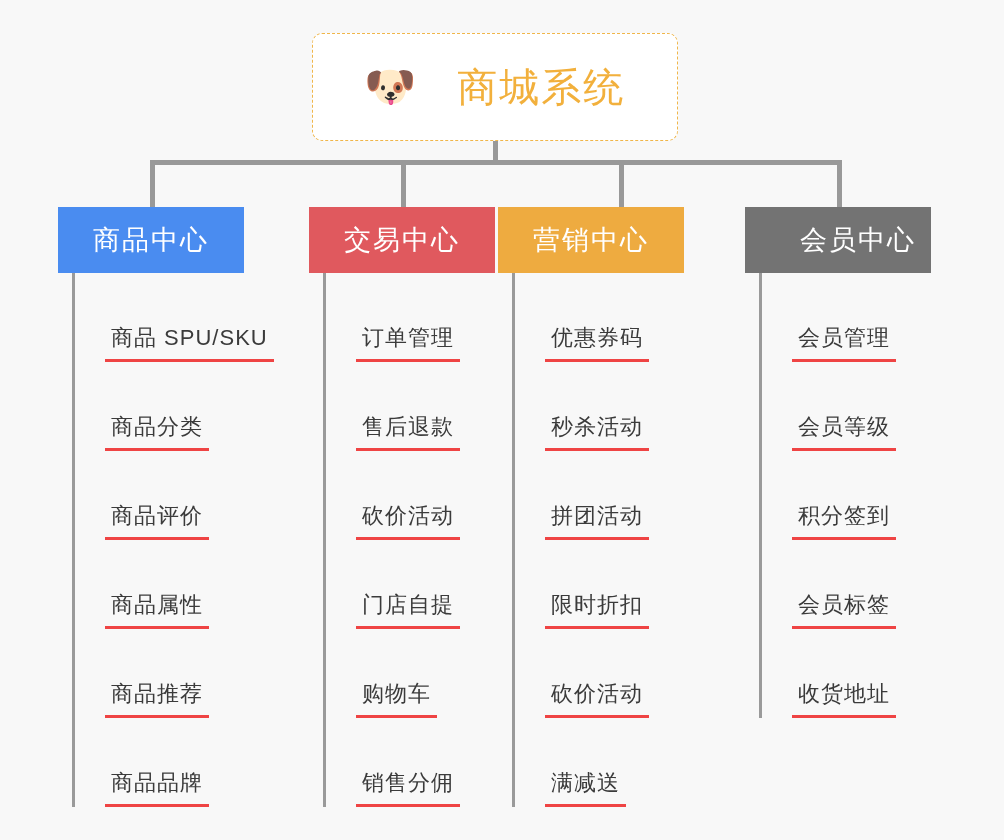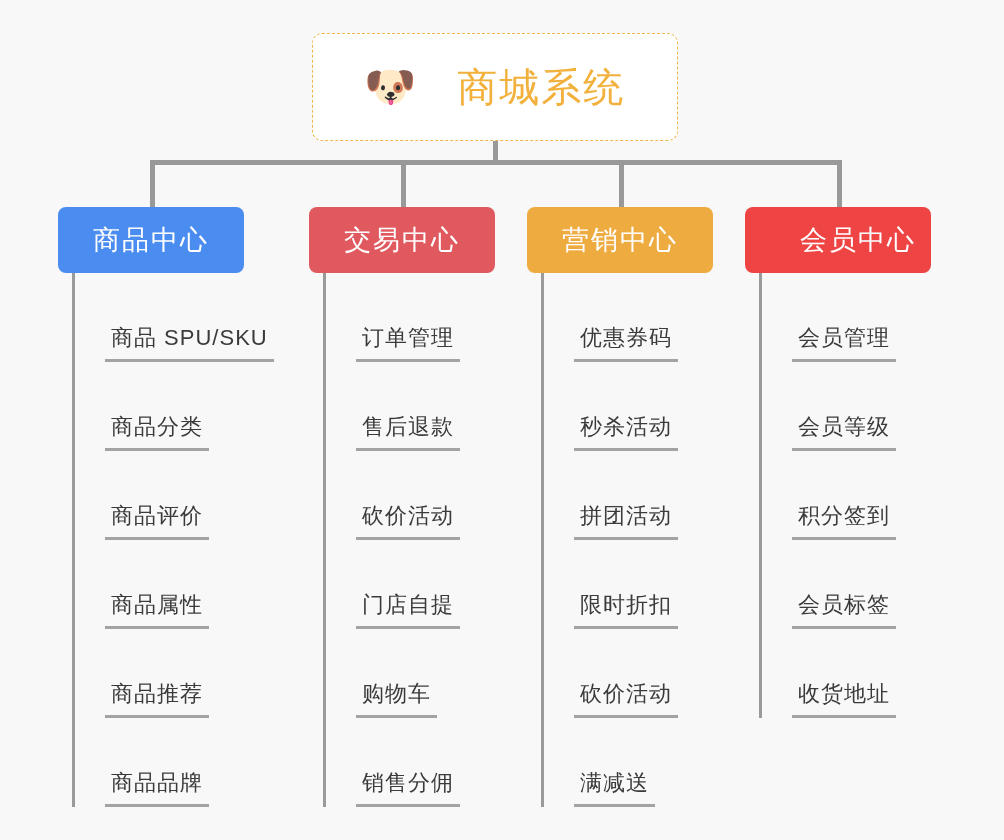--- a/index.html
+++ b/index.html
@@ -71,21 +71,21 @@
   }
 
   
   .column {
     position: absolute;
     top: 207px;
     width: 186px;
   }
   .col-header {
     height: 66px;
-    border-radius: 8px;
+    border-radius: 0;
     display: flex;
     align-items: center;
     justify-content: center;
     color: #ffffff;
     font-size: 27px;
     letter-spacing: 2px;
     box-sizing: border-box;
   }
 
   
@@ -103,21 +103,21 @@
     align-items: flex-end;
     justify-content: flex-start;
   }
   .leaf-label {
     display: inline-block;
     margin-left: 30px;
     padding: 0 6px 6px 6px;
     font-size: 22px;
     color: #3b3b3b;
     white-space: nowrap;
-    border-bottom: 3px solid #a3a3a3;
+    border-bottom: 3px solid #ef4444;
     letter-spacing: 1px;
   }
 </style>
 </head>
 <body style="background: rgb(248, 248, 248);">
 
 <div id="canvas">
 
   <div class="root-node" style="border-color: rgb(240, 182, 74); background: rgb(255, 255, 255);">
     <span class="root-emoji">🐶</span>
@@ -176,21 +176,21 @@
       </div>
       <div class="leaf-item">
         <span class="leaf-label">购物车</span>
       </div>
       <div class="leaf-item">
         <span class="leaf-label">销售分佣</span>
       </div>
     </div>
   </div>
 
-  <div class="column" style="left:527px;">
+  <div class="column" style="left:498px;">
     <div class="col-header" style="background: rgb(238, 171, 64);">
       <span>营销中心</span>
     </div>
     <div class="leaf-list">
       <div class="leaf-item">
         <span class="leaf-label">优惠券码</span>
       </div>
       <div class="leaf-item">
         <span class="leaf-label">秒杀活动</span>
       </div>
@@ -203,21 +203,21 @@
       <div class="leaf-item">
         <span class="leaf-label">砍价活动</span>
       </div>
       <div class="leaf-item">
         <span class="leaf-label">满减送</span>
       </div>
     </div>
   </div>
 
   <div class="column" style="left:745px;">
-    <div class="col-header" style="background: #ef4444; padding-left: 40px;">
+    <div class="col-header" style="background: #737373; padding-left: 40px;">
       <span>会员中心</span>
     </div>
     <div class="leaf-list">
       <div class="leaf-item">
         <span class="leaf-label">会员管理</span>
       </div>
       <div class="leaf-item">
         <span class="leaf-label">会员等级</span>
       </div>
       <div class="leaf-item">

